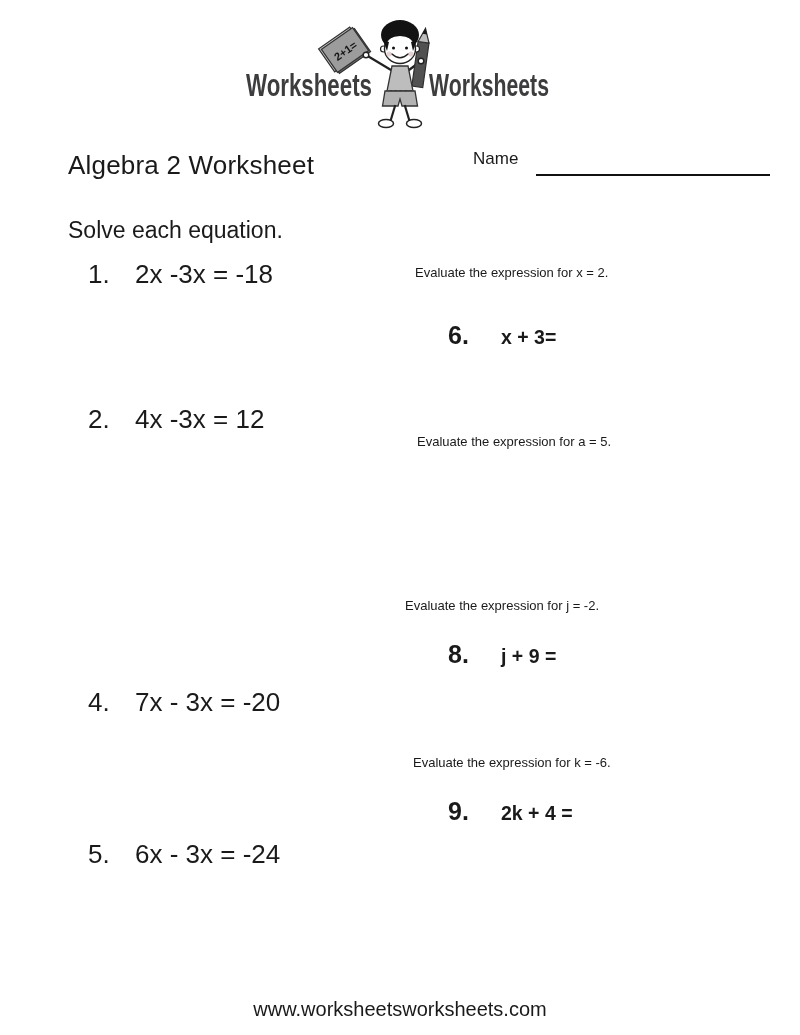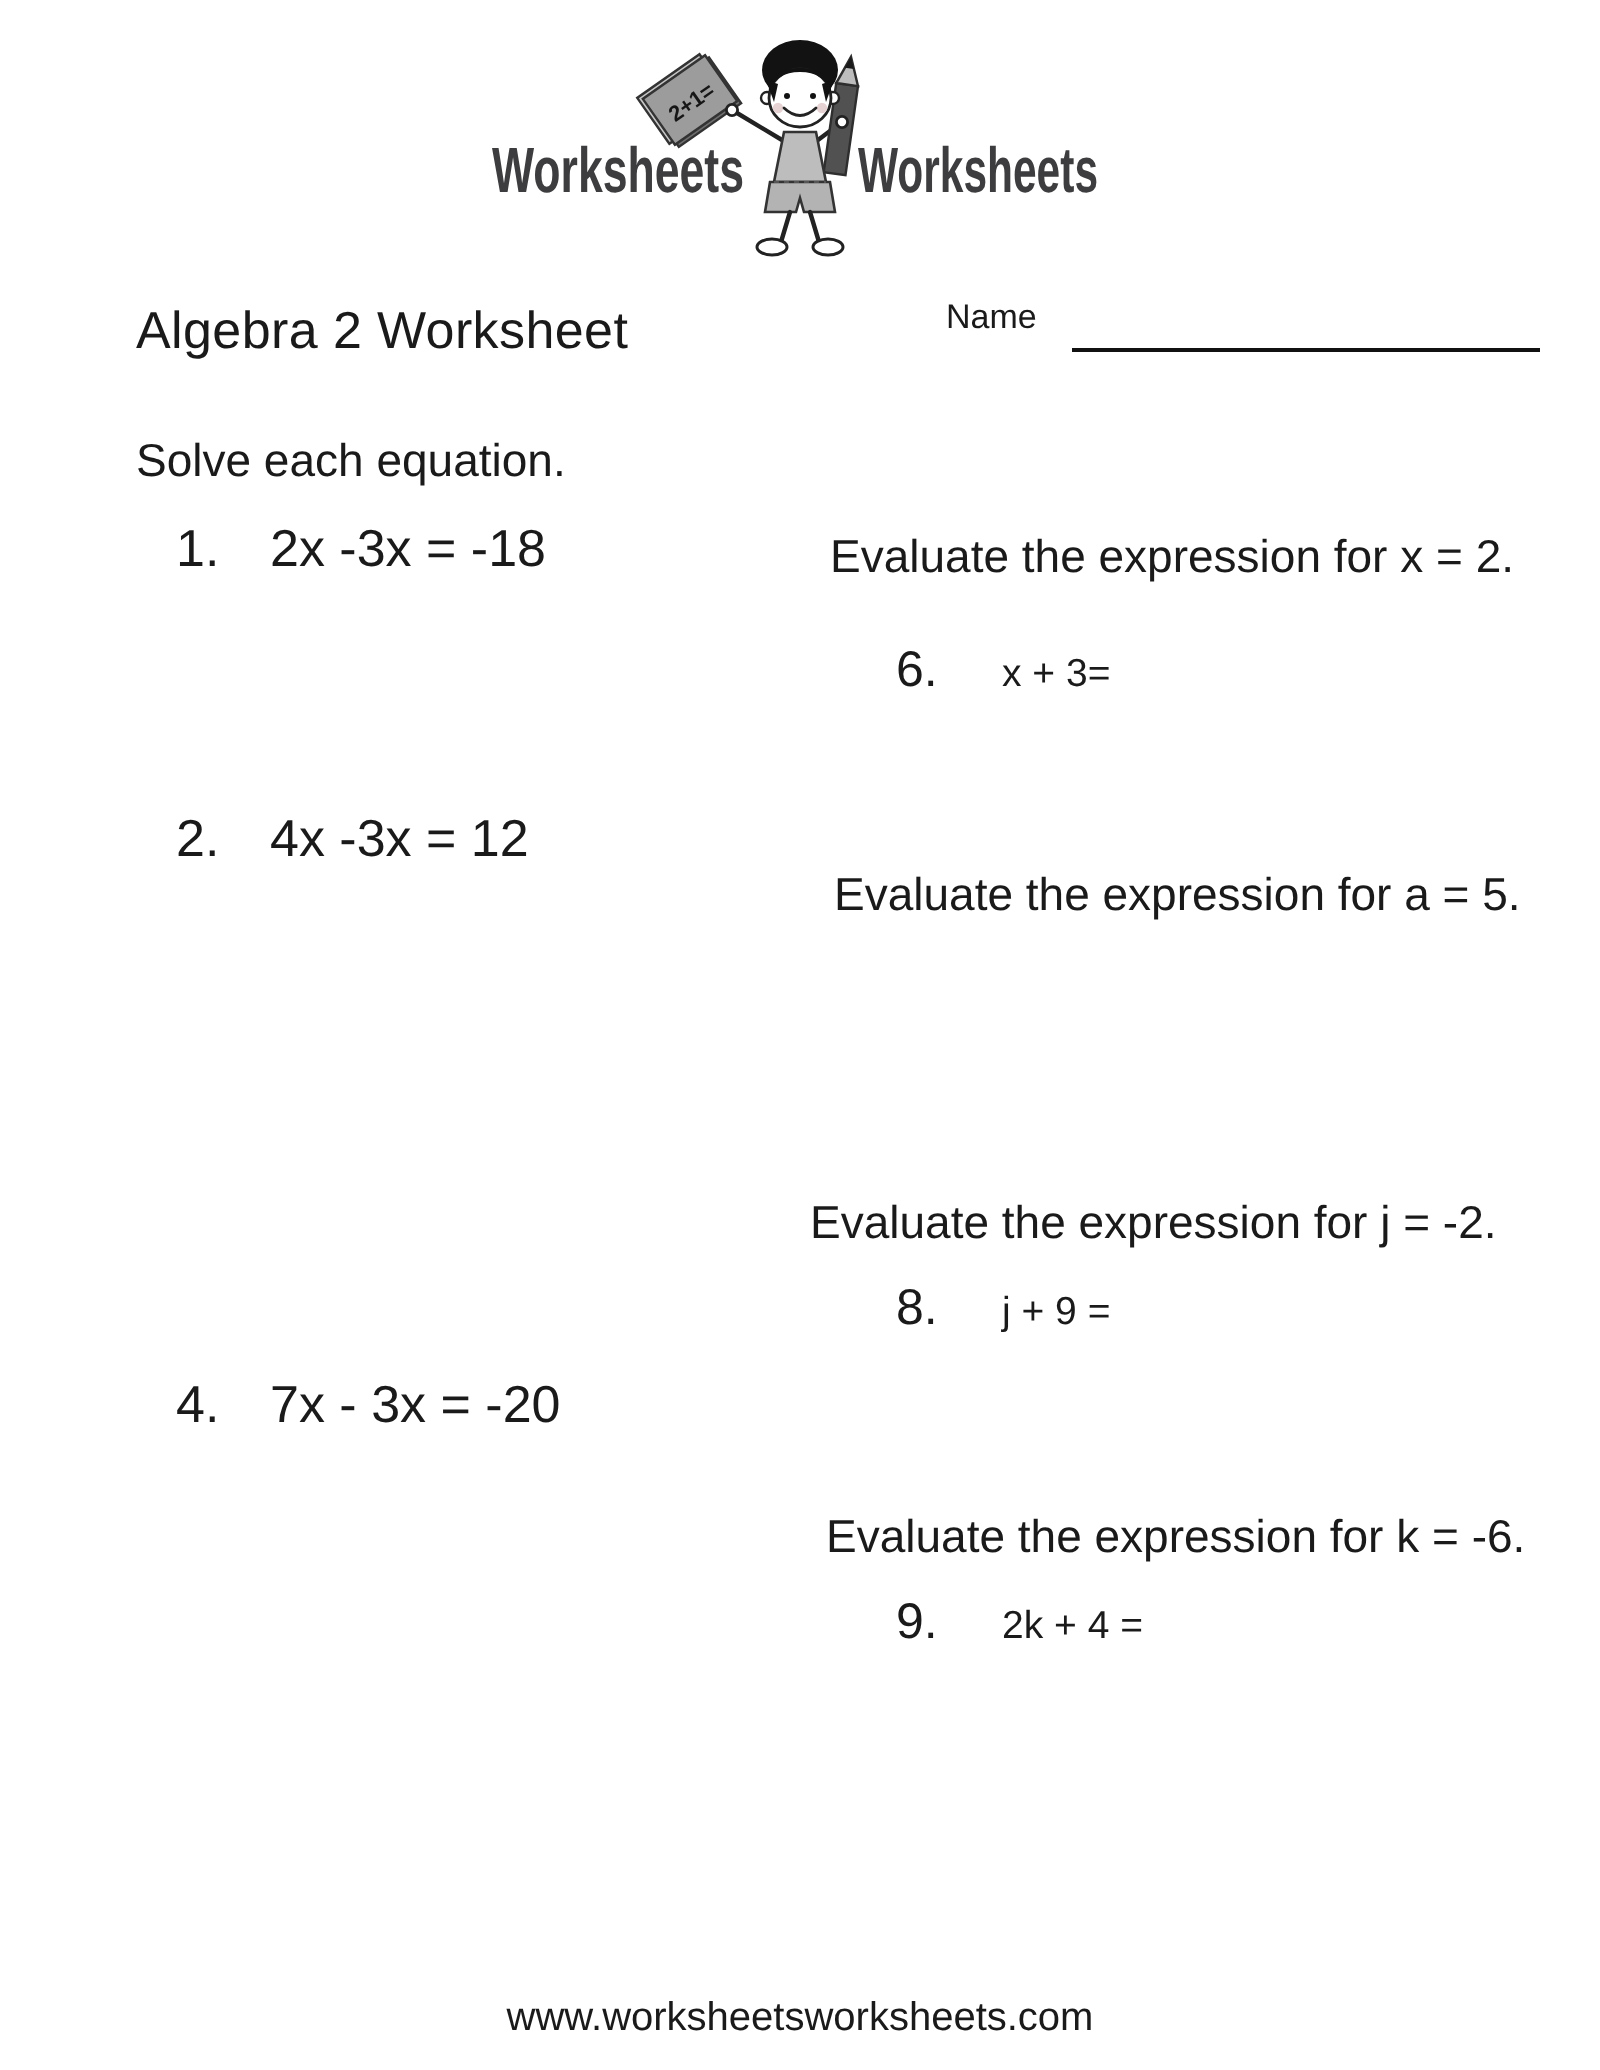--- a/index.html
+++ b/index.html
@@ -11,22 +11,22 @@
   .logo { position:absolute; left:230px; top:4px; width:340px; height:126px; }
   .logo-word { font-family:"Liberation Sans", sans-serif; font-weight:bold; font-size:32px; fill:#3d3d3f; }
   .title { position:absolute; left:68px; top:150px; margin:0;
     font-size:26px; font-weight:500; letter-spacing:0.2px; }
   .name-label { position:absolute; left:473px; top:149px; font-size:17px; }
   .name-line { position:absolute; left:536px; top:152px; width:234px; height:22px;
     border-bottom:2px solid #111; }
   .instructions { position:absolute; left:68px; top:217px; font-size:23px; }
   .eq { position:absolute; left:88px; font-size:26px; white-space:nowrap; }
   .eq-num { display:inline-block; width:47px; }
-  .ev-prompt { position:absolute; font-size:23px; white-space:nowrap; }
-  .ev-item { position:absolute; left:448px; white-space:nowrap; }
+  .ev-prompt { position:absolute; font-size:13px; white-space:nowrap; }
+  .ev-item { position:absolute; left:448px; white-space:nowrap;font-weight:bold; }
   .ev-num { display:inline-block; width:53px; font-size:25px; }
   .ev-expr { font-size:19.5px; }
   .footer { position:absolute; left:0; top:998px; width:100%;
     text-align:center; font-size:20px; }
 </style>
 </head>
 <body>
 
 <div class="page">
 
@@ -92,20 +92,23 @@
 
   <div class="eq" style="top:259px">
     <span class="eq-num">1.</span><span class="eq-text">2x -3x = -18</span>
   </div>
   <div class="eq" style="top:404px">
     <span class="eq-num">2.</span><span class="eq-text">4x -3x = 12</span>
   </div>
   <div class="eq" style="top:687px">
     <span class="eq-num">4.</span><span class="eq-text">7x - 3x = -20</span>
   </div>
+  <div class="eq" style="top:839px">
+    <span class="eq-num">5.</span><span class="eq-text">6x - 3x = -24</span>
+  </div>
 
   <div class="ev-prompt" style="left:415px; top:265px">Evaluate the expression for x = 2.</div>
   <div class="ev-item" style="top:321px">
     <span class="ev-num">6.</span><span class="ev-expr">x + 3=</span>
   </div>
 
   <div class="ev-prompt" style="left:417px; top:434px">Evaluate the expression for a = 5.</div>
 
   <div class="ev-prompt" style="left:405px; top:598px">Evaluate the expression for j = -2.</div>
   <div class="ev-item" style="top:640px">

